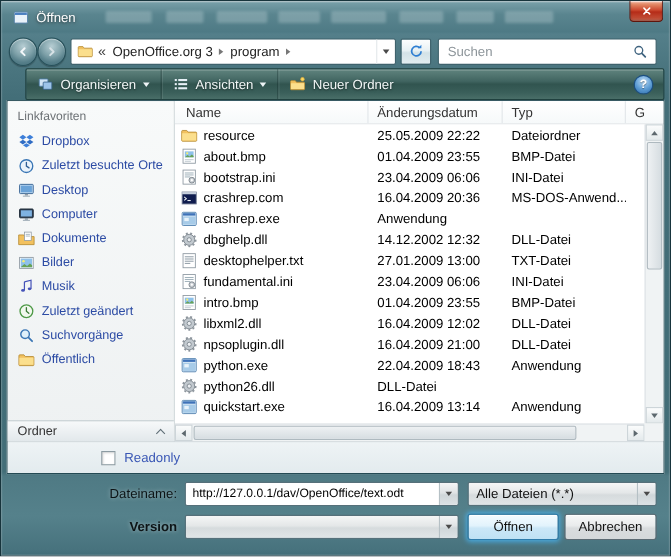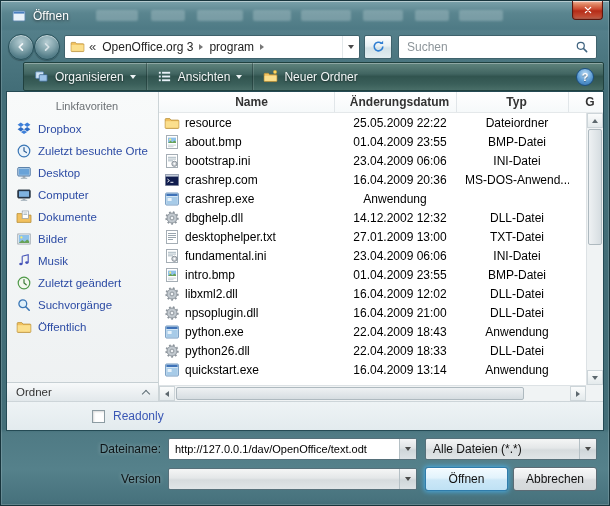--- a/index.html
+++ b/index.html
@@ -53,32 +53,32 @@
     box-shadow:inset 0 1px 0 rgba(255,255,255,.3);display:flex;align-items:stretch;color:#f2f7f7;}
   .tb-btn{display:flex;align-items:center;gap:6px;padding:0 10px;text-shadow:0 1px 2px rgba(0,0,0,.55);cursor:pointer;}
   .tb-btn + .tb-btn{border-left:1px solid rgba(10,30,28,.35);box-shadow:inset 1px 0 0 rgba(255,255,255,.12);}
   .tb-ic{width:15px;height:15px;}
   .help-btn{margin-left:auto;margin-right:9px;align-self:center;width:18px;height:18px;border-radius:50%;
     background:radial-gradient(circle at 50% 30%,#bcdcf5,#5b9bd3 55%,#2c6aa8);border:1px solid #1c4f80;color:#fff;
     font-size:11px;font-weight:bold;display:flex;align-items:center;justify-content:center;text-shadow:0 1px 1px rgba(0,0,0,.4);}
 
   
   .client{position:absolute;top:90px;left:5px;right:5px;height:340px;border:1px solid #244a54;background:#fff;}
-  .main{height:309px;display:flex;text-align:center;}
+  .main{height:309px;display:flex;}
   .sidebar{width:152px;background:linear-gradient(180deg,#f8fafa,#eef1f2);border-right:1px solid #ccd4d7;position:relative;}
   .sb-header{padding:8px 0 6px 9px;color:#6c7175;font-size:11px;}
   .sb-item{display:flex;align-items:center;gap:6px;height:22px;padding-left:9px;color:#2c4ba4;font-size:11.5px;white-space:nowrap;cursor:pointer;}
   .sb-icon{width:16px;height:16px;flex:none;}
   .sb-footer{position:absolute;left:0;right:0;bottom:0;height:19px;display:flex;align-items:center;padding:0 9px;
     background:linear-gradient(180deg,#f7f9fa,#e2e8eb);border-top:1px solid #c6cfd3;color:#333;font-size:11.5px;cursor:pointer;}
   .chev-up{margin-left:auto;width:6px;height:6px;border-left:1.6px solid #5f6e76;border-top:1.6px solid #5f6e76;transform:rotate(45deg);margin-top:3px;}
 
   
   .listpane{flex:1;position:relative;background:#fff;}
-  .lh{display:flex;height:21px;border-bottom:1px solid #e4e8ea;background:linear-gradient(180deg,#ffffff,#f6f9fa);font-weight:bold;}
+  .lh{display:flex;height:21px;border-bottom:1px solid #e4e8ea;background:linear-gradient(180deg,#ffffff,#f6f9fa);}
   .lh-cell{color:#333;padding:3px 0 0 8px;border-right:1px solid #e1e6e9;cursor:pointer;}
   .c-name{width:176px;}
   .lh-cell.c-name{padding-left:10px;}
   .c-date{width:122px;}
   .c-type{width:112px;}
   .c-g{flex:1;border-right:none;}
   .list-body{position:absolute;top:21px;left:0;right:17px;bottom:16px;overflow:hidden;}
   .file-row{display:flex;height:19px;align-items:center;cursor:default;}
   .file-row .cell{color:#000;white-space:nowrap;overflow:hidden;}
   .cell.c-name{display:flex;align-items:center;gap:5px;padding-left:5px;}
@@ -105,21 +105,21 @@
   .strip{height:29px;border-top:1px solid #cdd5d9;background:linear-gradient(180deg,#eef3f5,#e3ebee);
     display:flex;align-items:center;padding-left:85px;gap:8px;}
   .checkbox{width:13px;height:13px;background:#fff;border:1px solid #8c9ba2;box-shadow:inset 1px 1px 2px rgba(0,0,0,.15);cursor:pointer;}
   .cb-label{color:#3a57b5;cursor:pointer;}
 
   
   .row{position:absolute;left:0;right:0;}
   .fn-row{top:437px;height:22px;}
   .ver-row{top:466px;height:24px;}
   .form-label{position:absolute;left:0;top:0;width:160px;text-align:right;color:#0d1416;line-height:22px;text-shadow:0 0 4px rgba(255,255,255,.45);}
-  .ver-row .form-label{line-height:24px;}
+  .ver-row .form-label{line-height:24px;font-weight:bold;}
   .combo{position:absolute;top:0;height:22px;border:1px solid #56707a;border-radius:2px;display:flex;align-items:center;overflow:hidden;}
   .input-combo{left:167px;width:249px;background:#fff;}
   .combo-input{flex:1;border:none;outline:none;font:11px "Liberation Sans","DejaVu Sans",sans-serif;padding:0 4px 0 6px;color:#000;background:transparent;height:100%;}
   .combo-btn{width:17px;height:100%;display:flex;align-items:center;justify-content:center;flex:none;cursor:pointer;
     background:linear-gradient(180deg,#f4f5f6,#dfe3e5 45%,#cfd6d9 55%,#dce2e5);border-left:1px solid #b5c0c5;}
   .btn-combo{background:linear-gradient(180deg,#f5f6f6,#e4e7e8 45%,#d6dbdd 55%,#e0e5e7);cursor:pointer;}
   .type-combo{left:424px;width:172px;}
   .version-combo{left:167px;width:249px;top:1px;}
   .combo-text{flex:1;color:#111;padding-left:7px;white-space:nowrap;}
   .btn{position:absolute;top:0;height:24px;font:12px "Liberation Sans","DejaVu Sans",sans-serif;color:#111;padding:0;
@@ -591,21 +591,20 @@
     <div class="cell c-name">
       <span class="icon file-icon">
                   <svg viewBox="0 0 16 16">
                     <circle cx="8" cy="8" r="5.9" fill="none" stroke="#8d959d" stroke-width="1.6" stroke-dasharray="1.8 2.2"></circle>
                     <circle cx="8" cy="8" r="5" fill="#c2c9cf" stroke="#7b848c" stroke-width="0.8"></circle>
                     <circle cx="8" cy="8" r="1.9" fill="#eef1f4" stroke="#7b848c" stroke-width="0.8"></circle>
                   </svg>
                 </span>
       <span class="row-name">python26.dll</span>
     </div>
-    <div class="cell c-date row-date">22.04.2009 18:33</div>
     <div class="cell c-type row-type">DLL-Datei</div>
   </div>
 
   <div class="file-row">
     <div class="cell c-name">
       <span class="icon file-icon">
                   <svg viewBox="0 0 16 16">
                     <rect x="1.6" y="2" width="12.8" height="12" rx="1" fill="#dcebf7" stroke="#4f7fae" stroke-width="0.8"></rect>
                     <rect x="2.4" y="2.8" width="11.2" height="2.2" fill="#3e72b8"></rect>
                     <rect x="2.4" y="5.8" width="11.2" height="7.4" fill="#a7cbe8"></rect>

